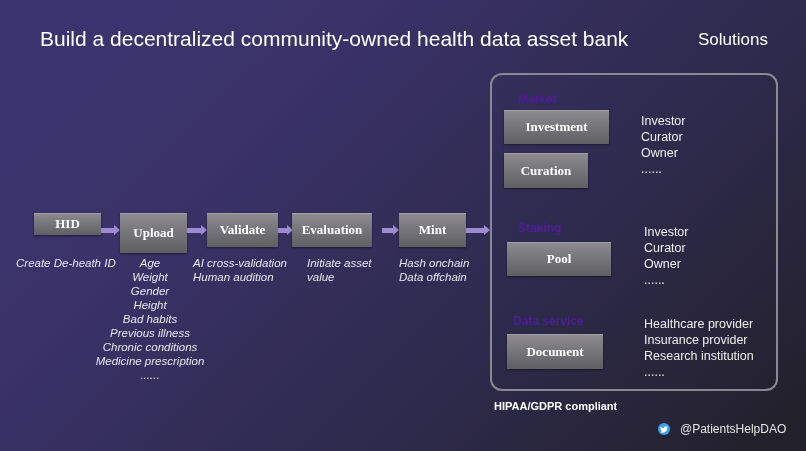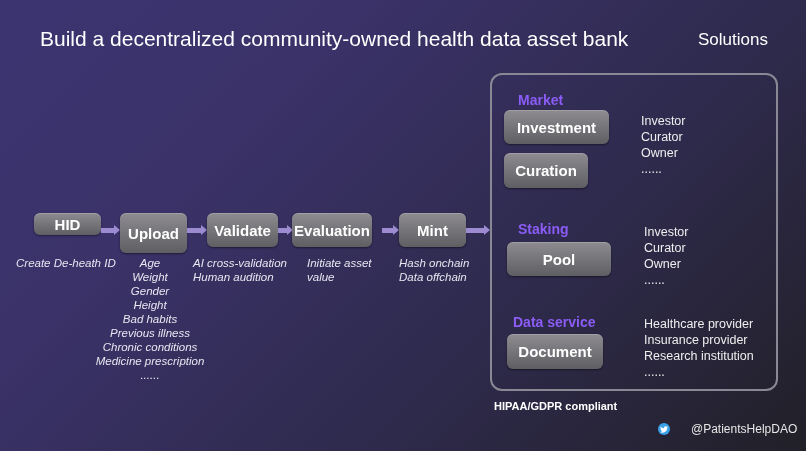--- a/index.html
+++ b/index.html
@@ -15,53 +15,54 @@
       font-size: 21px; font-weight: normal; letter-spacing: 0px;
       white-space: nowrap;
     }
     .section-label {
       position: absolute; left: 698px; top: 30px;
       font-size: 17px; font-weight: normal;
     }
     .btn {
       position: absolute;
       display: flex; align-items: center; justify-content: center;
-      border-radius: 6px;
+      border-radius: 0;
       background: linear-gradient(180deg, #8e8c91 0%, #78777b 45%, #5f5e62 100%);
       box-shadow: 0 1px 2px rgba(0,0,0,0.45), inset 0 1px 0 rgba(255,255,255,0.18);
-      font-weight: bold; font-size: 15px; color: #ffffff;
+      font-weight: bold; font-size: 13px; color: #ffffff;
       white-space: nowrap;
+      font-family: Liberation Serif, serif;
     }
     .arrow {
       position: absolute; height: 5px; background: #9c8bd0;
     }
     .arrow::after {
       content: ""; position: absolute; right: -5px; top: -3px;
       border-left: 6px solid #9c8bd0; border-top: 5.5px solid transparent; border-bottom: 5.5px solid transparent;
     }
     .desc {
       position: absolute; font-style: italic; font-size: 11.5px; color: #e8e6f0; line-height: 14px;
       white-space: nowrap;
     }
     .desc.center { text-align: center; }
     .panel {
       position: absolute; left: 490px; top: 73px; width: 288px; height: 318px;
       border: 2px solid #8a8894; border-radius: 12px;
     }
     .group-title {
-      position: absolute; font-weight: bold; font-size: 14px; color: #8b5cf6; white-space: nowrap; text-align: right;
+      position: absolute; font-weight: bold; font-size: 12px; color: #4c1d95; white-space: nowrap; text-align: right;
     }
     .roles {
       position: absolute; font-size: 12.5px; color: #eeeeee; line-height: 16px; white-space: nowrap;
     }
     .compliance {
       position: absolute; left: 494px; top: 400px; font-weight: bold; font-size: 11px; color: #ffffff;
     }
     .social {
-      position: absolute; left: 658px; top: 422px; display: flex; align-items: center; gap: 21px;
+      position: absolute; left: 658px; top: 422px; display: flex; align-items: center; gap: 10px;
       font-size: 12px; color: #e6e6e6;
     }
     .twitter-icon {
       width: 12px; height: 12px; border-radius: 50%; background: #3aa2e8;
       display: inline-flex; align-items: center; justify-content: center;
     }
   </style>
 </head>
 <body>
 

